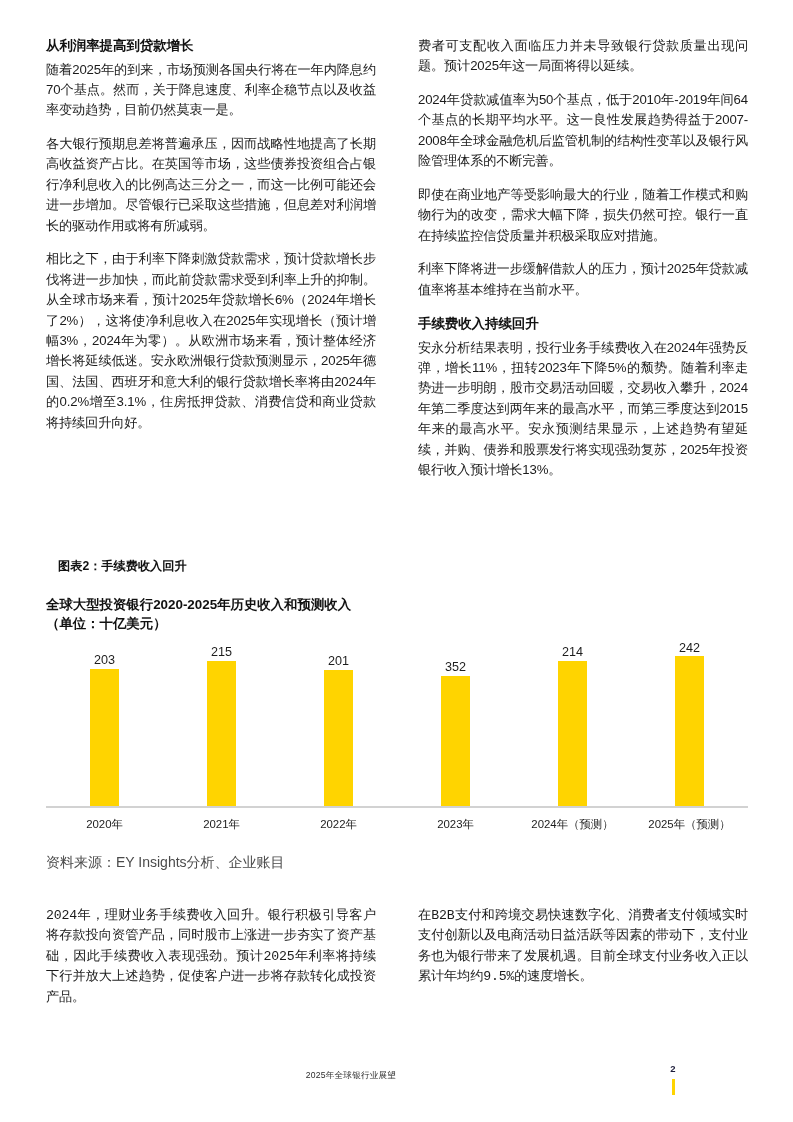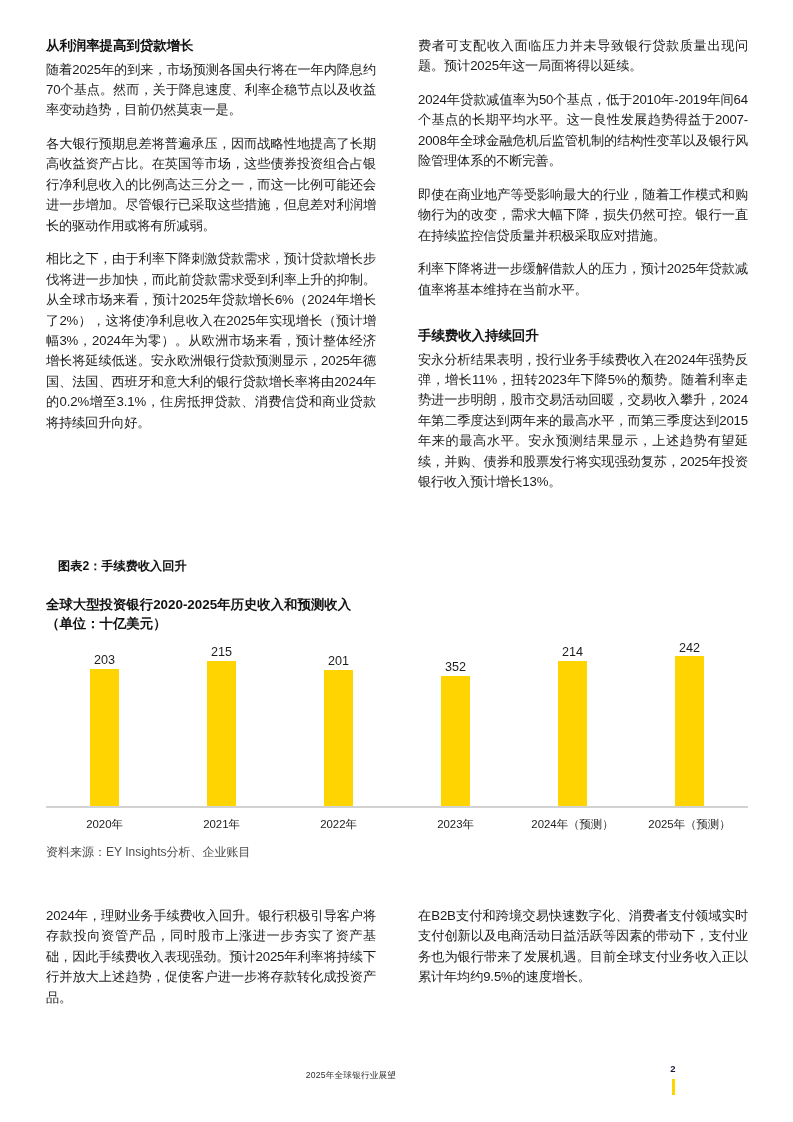--- a/index.html
+++ b/index.html
@@ -36,21 +36,21 @@
     width: 330px;
   }
   h3.sec-head {
     font-size: 13.5px;
     font-weight: bold;
     line-height: 1.45;
     margin: 0 0 4px 0;
     letter-spacing: -0.1px;
     color: #111;
   }
-  h3.sec-head.spaced { margin-top: 26px; }
+  h3.sec-head.spaced { margin-top: 14px; }
   p.body {
     font-size: 13.2px;
     line-height: 1.55;
     margin: 0 0 13px 0;
     text-align: justify;
     text-justify: inter-ideograph;
     color: #1b1b1b;
     letter-spacing: -0.15px;
   }
   p.body:last-child { margin-bottom: 0; }
@@ -125,33 +125,34 @@
     padding-top: 5px;
     box-sizing: border-box;
   }
   .xlab {
     flex: 1 1 0;
     text-align: center;
     font-size: 11.4px;
     color: #1d1d1d;
   }
   .source {
-    font-size: 12px;
+    font-size: 14px;
     color: #4a4a4a;
-    margin-top: 10px;
+    margin-top: 20px;
   }
 
   
   .bottom-columns {
     position: absolute;
     left: 46px;
     top: 906px;
     width: 702px;
     display: flex;
     gap: 42px;
+    font-family: Liberation Mono, monospace;
   }
 
   
   .footer {
     position: absolute;
     left: 0;
     right: 0;
     bottom: 18px;
     height: 40px;
   }

